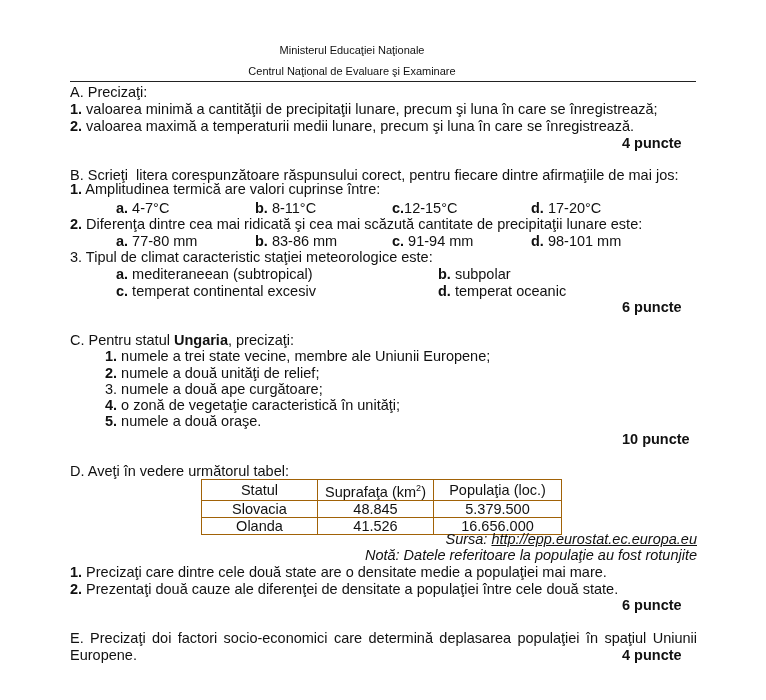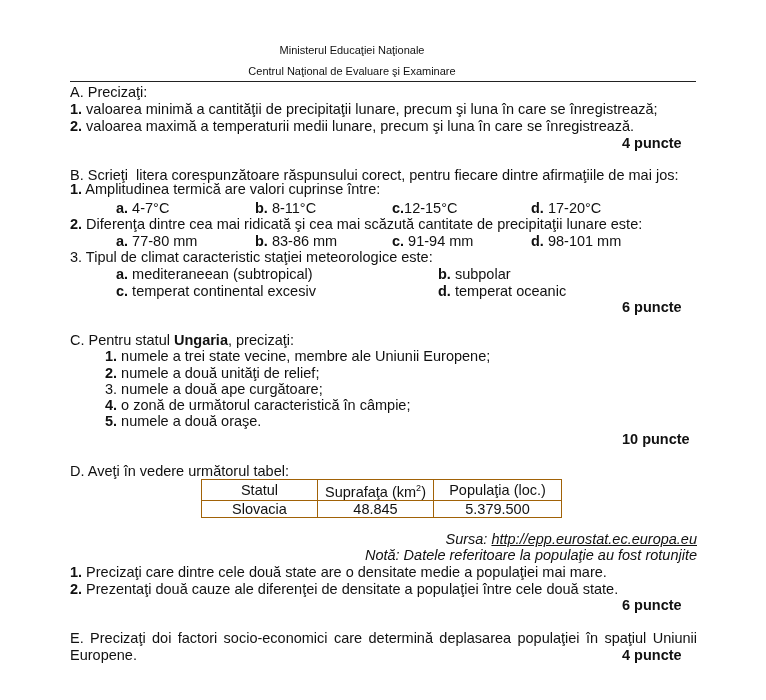--- a/index.html
+++ b/index.html
@@ -61,39 +61,44 @@
 <div class="abs" style="left:116px; top:283px;"><b>c.</b><span> temperat continental excesiv</span></div>
 <div class="abs" style="left:438px; top:283px;"><b>d.</b><span> temperat oceanic</span></div>
 <div class="abs pts" style="left:622px; top:299px;">6 puncte</div>
 
 <div class="abs" style="left:70px; top:332px;">
   <span>C.</span><span style="white-space:pre;"> Pentru statul </span><b>Ungaria</b><span>, precizaţi:</span>
 </div>
 <div class="abs" style="left:105px; top:348px;text-align:center;"><b>1.</b><span> numele a trei state vecine, membre ale Uniunii Europene;</span></div>
 <div class="abs" style="left:105px; top:365px;"><b>2.</b><span> numele a două unităţi de relief;</span></div>
 <div class="abs" style="left:105px; top:381px;"><span>3.</span><span> numele a două ape curgătoare;</span></div>
-<div class="abs" style="left:105px; top:397px;"><b>4.</b><span> o zonă de următorul caracteristică în câmpie;</span></div>
+<div class="abs" style="left:105px; top:397px;"><b>4.</b><span> o zonă de vegetaţie caracteristică în unităţi;</span></div>
 <div class="abs" style="left:105px; top:413px;"><b>5.</b><span> numele a două oraşe.</span></div>
 <div class="abs pts" style="left:622px; top:431px;">10 puncte</div>
 
 <div class="abs" style="left:70px; top:463px;text-align:center;">
   <span>D.</span><span> Aveţi în vedere următorul tabel:</span>
 </div>
 <table class="dt">
   <tbody>
       <tr>
     <td style="width:103px;">Statul</td>
     <td style="width:103px;"><span>Suprafaţa (km</span><sup style="font-size:9px;">2</sup><span>)</span></td>
     <td style="width:115px;">Populaţia (loc.)</td>
   </tr>
   <tr>
     <td>Slovacia</td>
     <td>48.845</td>
     <td>5.379.500</td>
   </tr>
+  <tr>
+    <td>Olanda</td>
+    <td>41.526</td>
+    <td>16.656.000</td>
+  </tr>
 </tbody>
   </table>
 <div class="abs it" style="right:69px; top:531px;">
   <span style="white-space:pre;margin-top:11px;">Sursa: </span><span class="ul">http://epp.eurostat.ec.europa.eu</span>
 </div>
 <div class="abs it" style="right:69px; top:547px;">Notă: Datele referitoare la populaţie au fost rotunjite</div>
 <div class="abs" style="left:70px; top:564px;"><b>1.</b><span> Precizaţi care dintre cele două state are o densitate medie a populaţiei mai mare.</span></div>
 <div class="abs" style="left:70px; top:581px;"><b>2.</b><span> Prezentaţi două cauze ale diferenţei de densitate a populaţiei între cele două state.</span></div>
 <div class="abs pts" style="left:622px; top:597px;">6 puncte</div>
 

